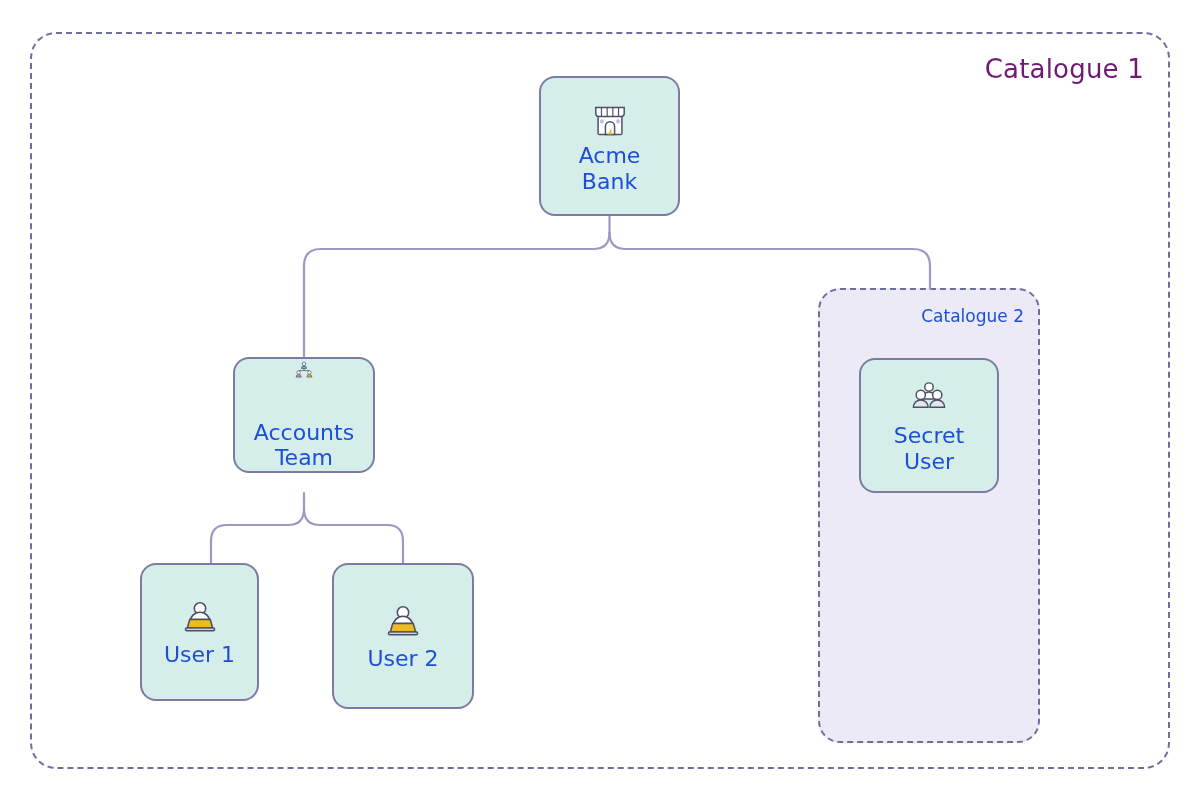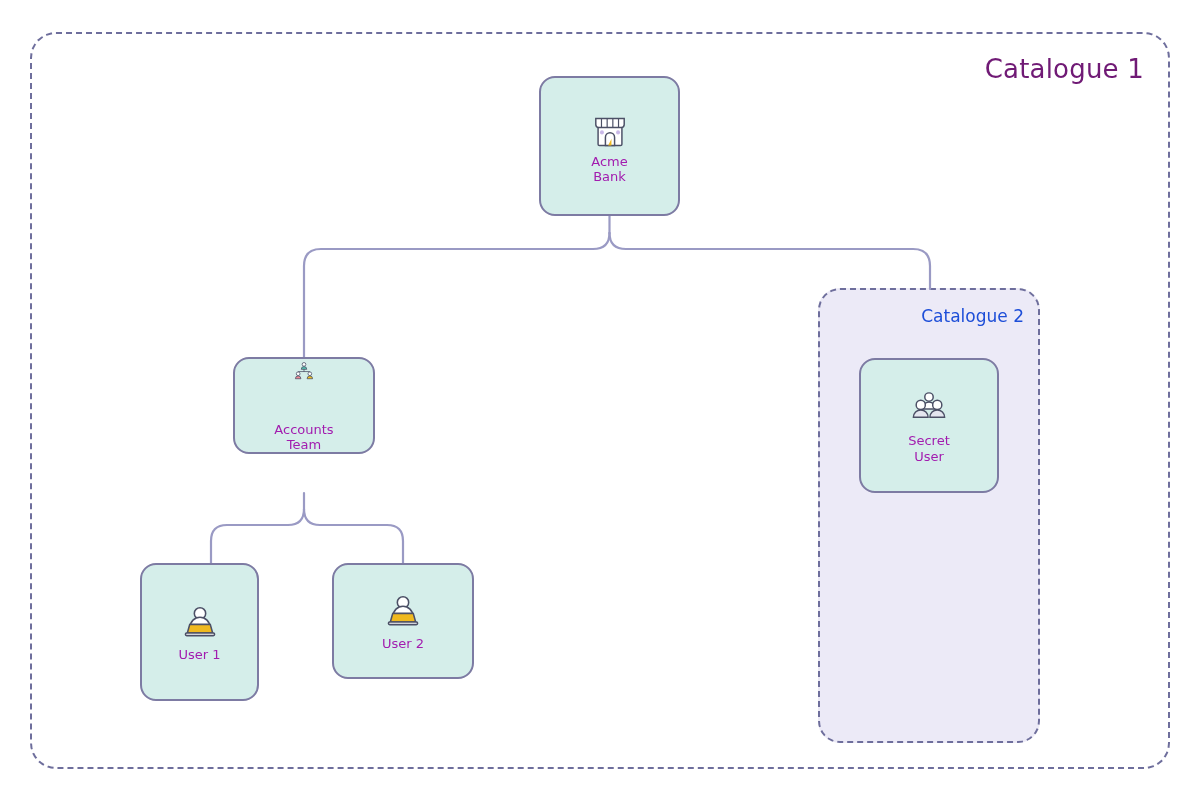--- a/index.html
+++ b/index.html
@@ -88,32 +88,32 @@
     align-items: center;
     justify-content: center;
   }
   .node-icon {
     width: 44px;
     height: 44px;
     display: block;
     margin-bottom: 2px;
   }
   .node-label {
-    font-size: 13px;
+    font-size: 22px;
     line-height: 1.17;
-    color: #a21caf;
+    color: #1d4ed8;
     text-align: center;
     font-family: "DejaVu Sans", sans-serif;
     white-space: pre-line;
   }
 
   #node-acme-bank     { left: 539px; top: 76px;  width: 141px; height: 140px; }
-  #node-accounts-team { left: 233px; top: 357px; width: 142px; height: 97px; gap: 36px; }
+  #node-accounts-team { left: 233px; top: 357px; width: 142px; height: 116px; gap: 36px; }
   #node-user-1        { left: 140px; top: 563px; width: 119px; height: 138px; }
-  #node-user-2        { left: 332px; top: 563px; width: 142px; height: 116px; }
+  #node-user-2        { left: 332px; top: 563px; width: 142px; height: 146px; }
   #node-secret-team   { left: 859px; top: 358px; width: 140px; height: 135px; }
   #node-user-3        { left: 859px; top: 565px; width: 140px; height: 136px; }
 </style>
 </head>
 <body>
 
 <div id="canvas">
 
   <div class="catalogue-outer">
     <div class="catalogue-outer-title">Catalogue 1</div>

